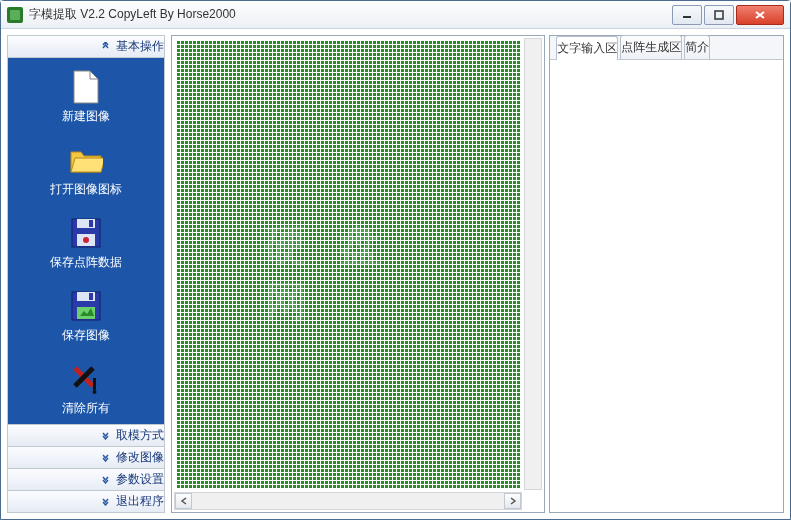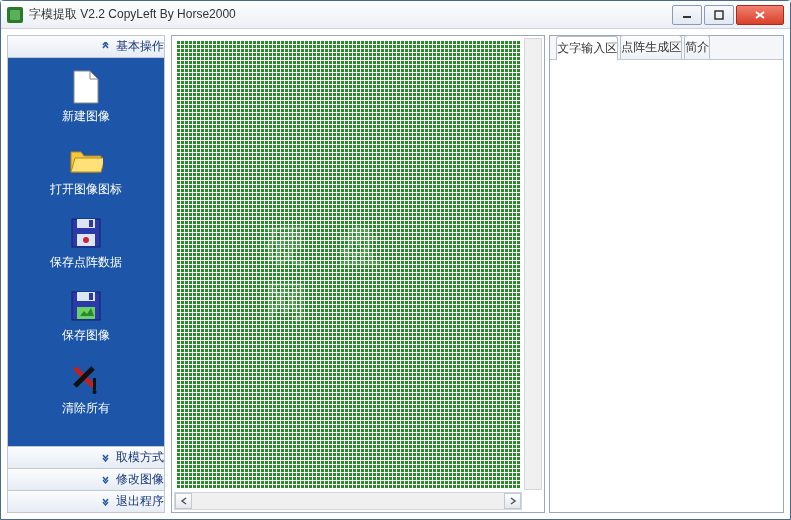--- a/index.html
+++ b/index.html
@@ -322,20 +322,29 @@
             </span>
           <span>修改图像</span>
         </div>
         <div class="accordion-header">
           <span class="chev">
               <svg width="9" height="9">
                 <polyline points="2,2 4.5,5 7,2" fill="none" stroke="#2a5aa8" stroke-width="1.5"></polyline>
                 <polyline points="2,5 4.5,8 7,5" fill="none" stroke="#2a5aa8" stroke-width="1.5"></polyline>
               </svg>
             </span>
+          <span>参数设置</span>
+        </div>
+        <div class="accordion-header">
+          <span class="chev">
+              <svg width="9" height="9">
+                <polyline points="2,2 4.5,5 7,2" fill="none" stroke="#2a5aa8" stroke-width="1.5"></polyline>
+                <polyline points="2,5 4.5,8 7,5" fill="none" stroke="#2a5aa8" stroke-width="1.5"></polyline>
+              </svg>
+            </span>
           <span>退出程序</span>
         </div>
       </div>
     </div>
 
     <div class="main">
 
       <div class="canvas-wrap">
         <div class="dotgrid"></div>
         <div class="watermark">硬 盘 网</div>

